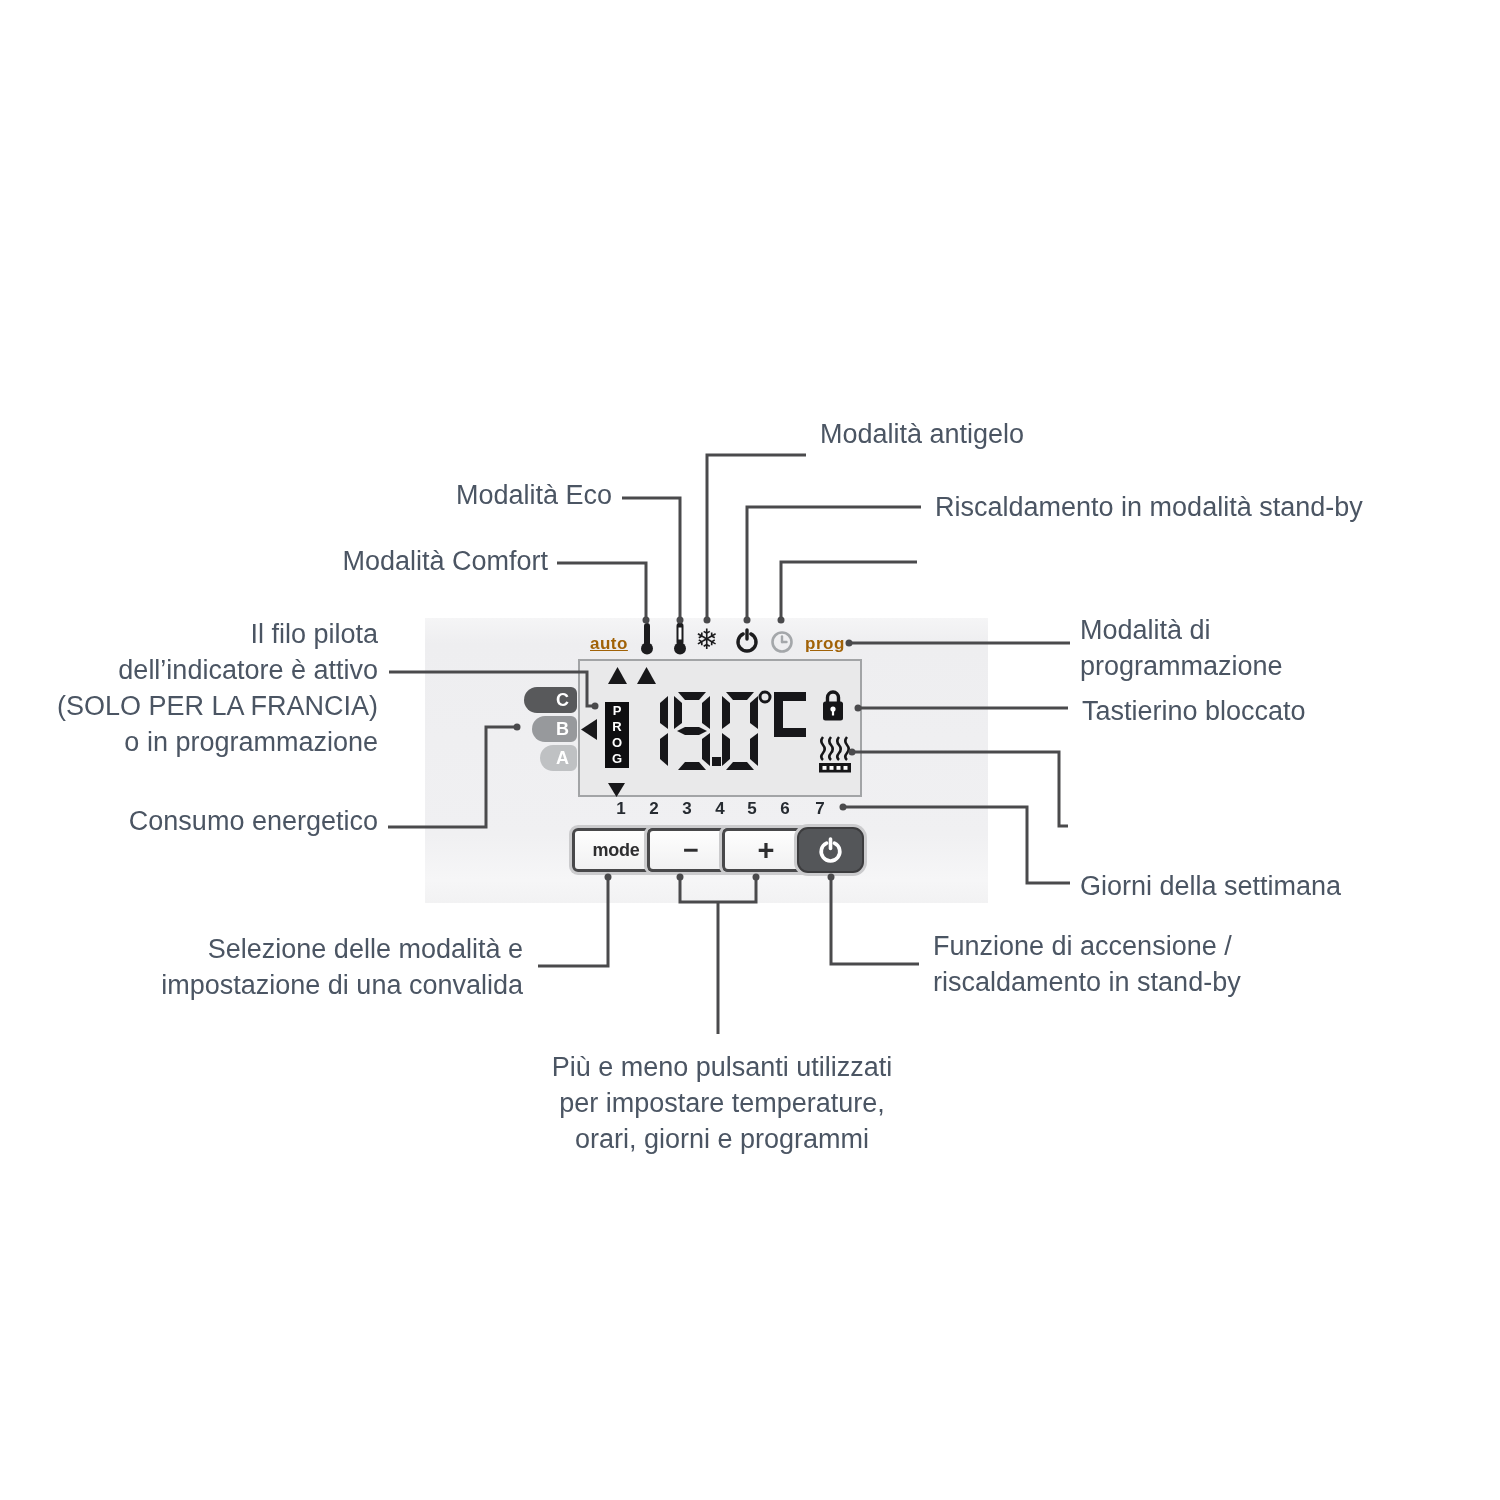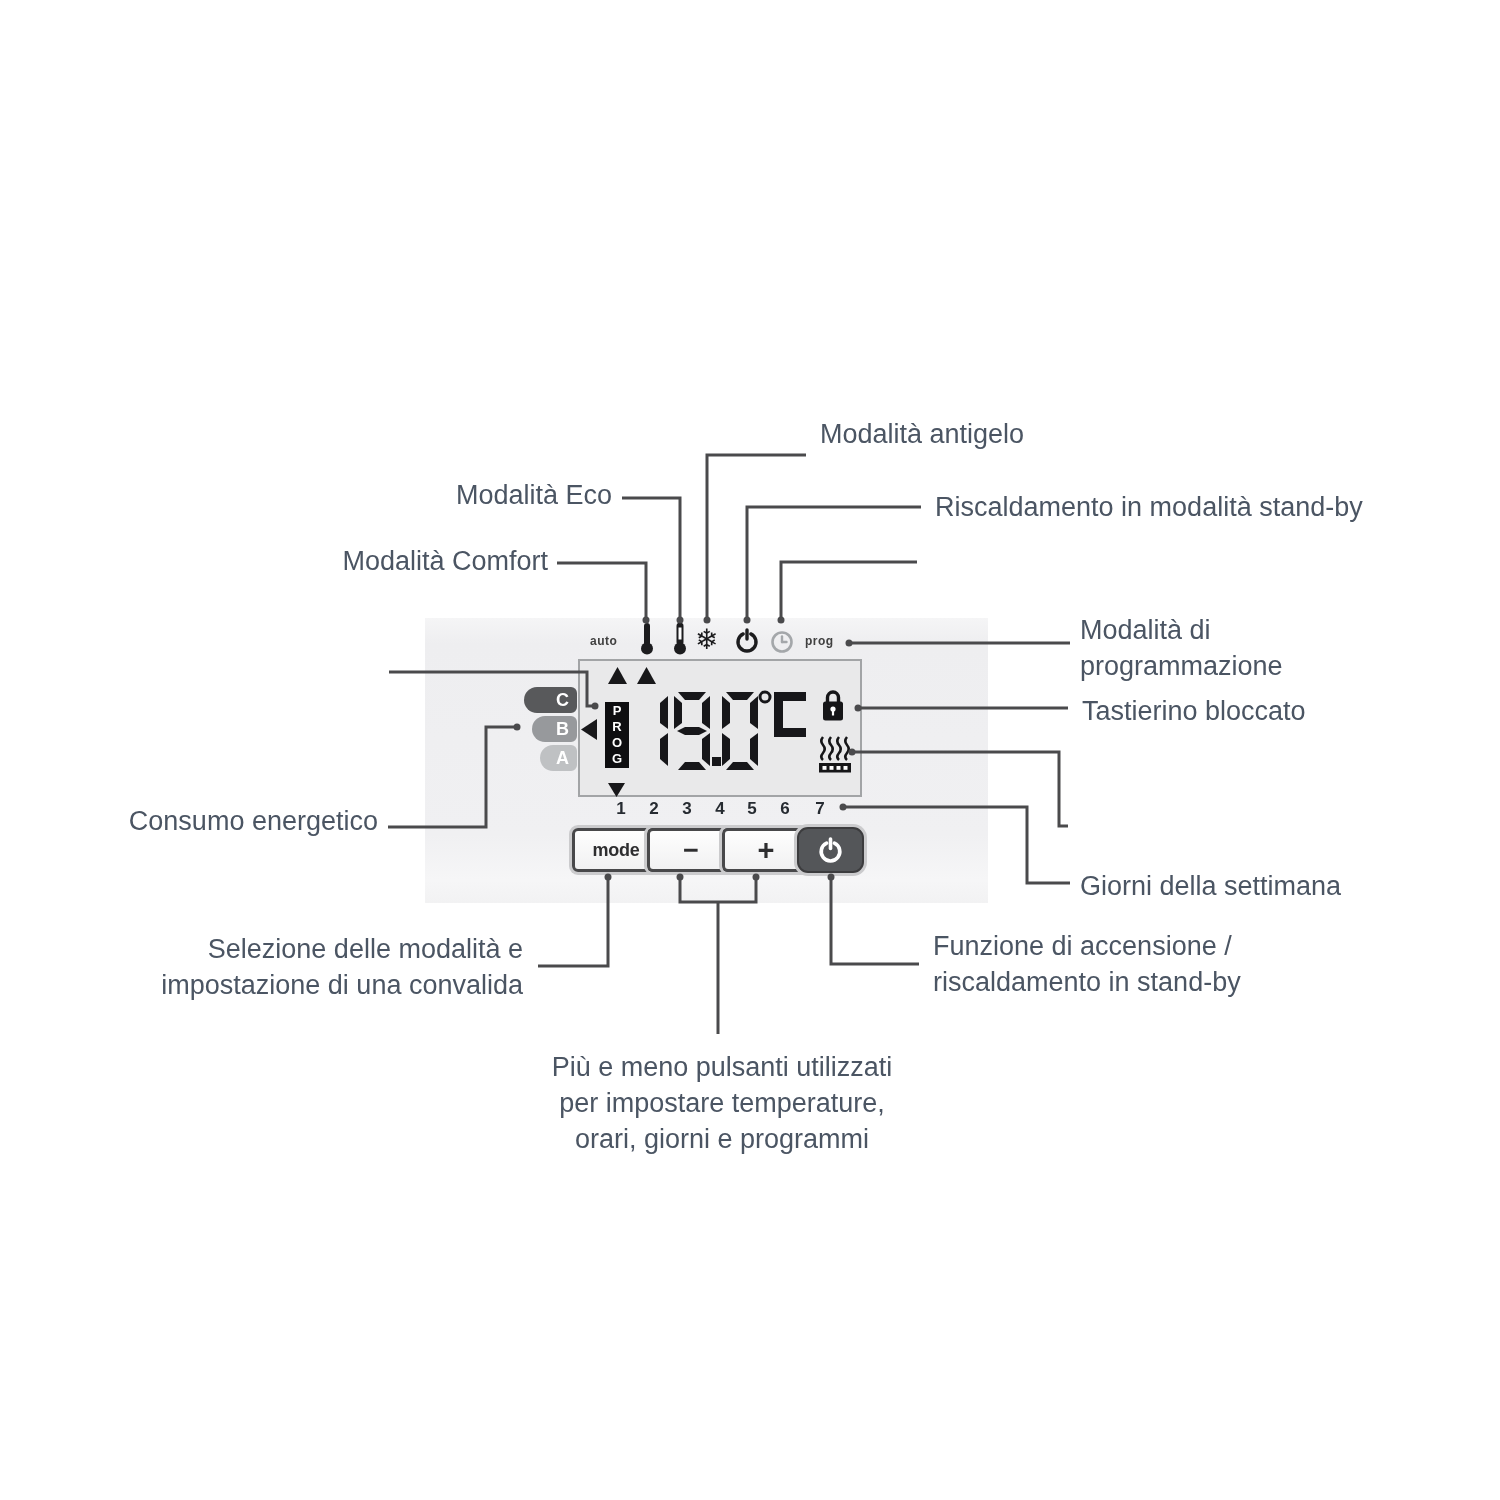--- a/index.html
+++ b/index.html
@@ -6,21 +6,21 @@
   .canvas{position:relative;width:1500px;height:1500px;background:#ffffff;
           font-family:"Liberation Sans", sans-serif;overflow:hidden;}
 
   
   .panel{position:absolute;left:425px;top:618px;width:563px;height:285px;
          background:linear-gradient(180deg,#f5f5f6 0%,#eeeef0 9%,#f0f0f2 76%,#f6f6f7 92%,#f2f2f3 100%);}
   .lcd{position:absolute;left:578px;top:659px;width:284px;height:138px;
        background:#e9e9ea;border:2px solid #a2a4a6;box-sizing:border-box;}
 
   
-  .seg-label{position:absolute;font-size:12px;font-weight:bold;color:#404040;letter-spacing:.5px;}
+  .seg-label{position:absolute;font-size:17px;font-weight:bold;color:#a16207;letter-spacing:.5px;text-decoration:underline;}
   .icon{position:absolute;line-height:0;}
   .snow{position:absolute;font-family:"DejaVu Sans",sans-serif;font-size:28px;line-height:28px;color:#1a1a1c;}
 
   
   .prog-badge{position:absolute;left:605px;top:702px;width:24px;height:66px;background:#0e0e10;
               display:flex;align-items:center;justify-content:center;}
   .prog-badge span{display:block;width:11px;word-break:break-all;text-align:center;
                    color:#fff;font-size:13px;font-weight:bold;line-height:16px;}
 
   
@@ -250,20 +250,24 @@
     <line x1="718" y1="902" x2="718" y2="1034"></line>
     <circle cx="680" cy="877" r="3.5"></circle>
       <circle cx="756" cy="877" r="3.5"></circle>
     <polyline points="831,877 831,964 919,964"></polyline>
       <circle cx="831" cy="877" r="3.5"></circle>
   </svg>
 
   <div class="callout" style="left:820px;top:416px;">Modalità antigelo</div>
   <div class="callout r" style="right:888px;top:477px;">Modalità Eco</div>
   <div class="callout r" style="right:952px;top:543px;">Modalità Comfort</div>
+  <div class="callout r" style="right:1122px;top:616px;">Il filo pilota
+dell’indicatore è attivo
+(SOLO PER LA FRANCIA)
+o in programmazione</div>
   <div class="callout r" style="right:1122px;top:803px;">Consumo energetico</div>
   <div class="callout" style="left:935px;top:489px;">Riscaldamento in modalità stand-by</div>
   <div class="callout" style="left:1080px;top:612px;">Modalità di
 programmazione</div>
   <div class="callout" style="left:1082px;top:693px;">Tastierino bloccato</div>
   <div class="callout" style="left:1080px;top:868px;">Giorni della settimana</div>
   <div class="callout" style="left:933px;top:928px;">Funzione di accensione /
 riscaldamento in stand-by</div>
   <div class="callout c" style="left:480px;width:484px;top:1049px;">Più e meno pulsanti utilizzati
 per impostare temperature,

